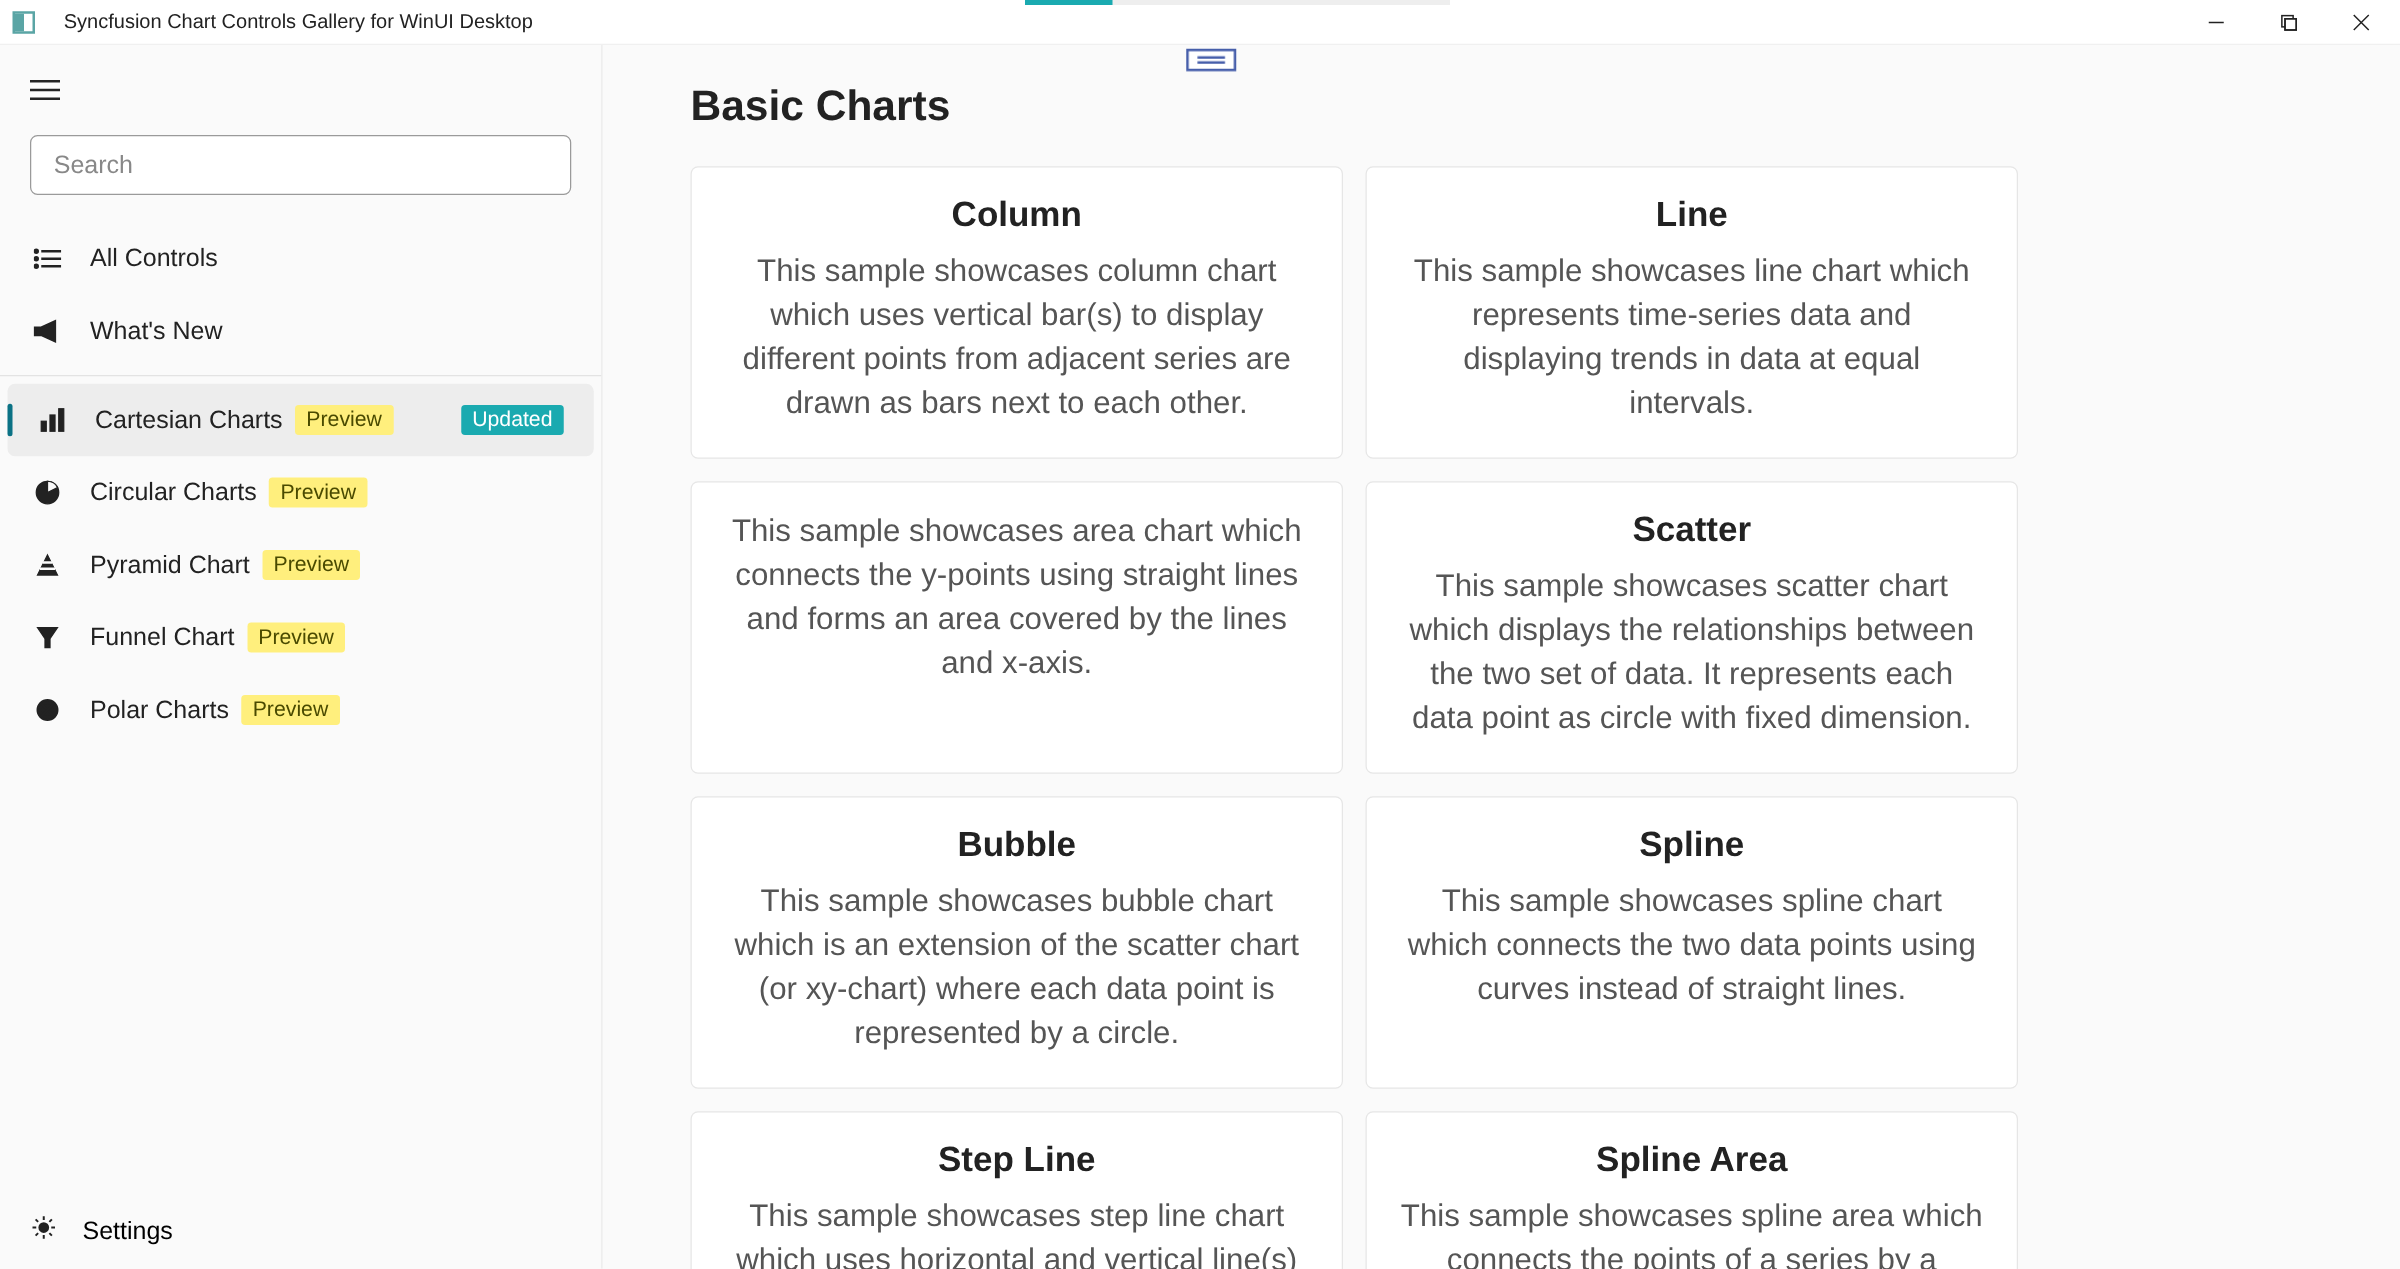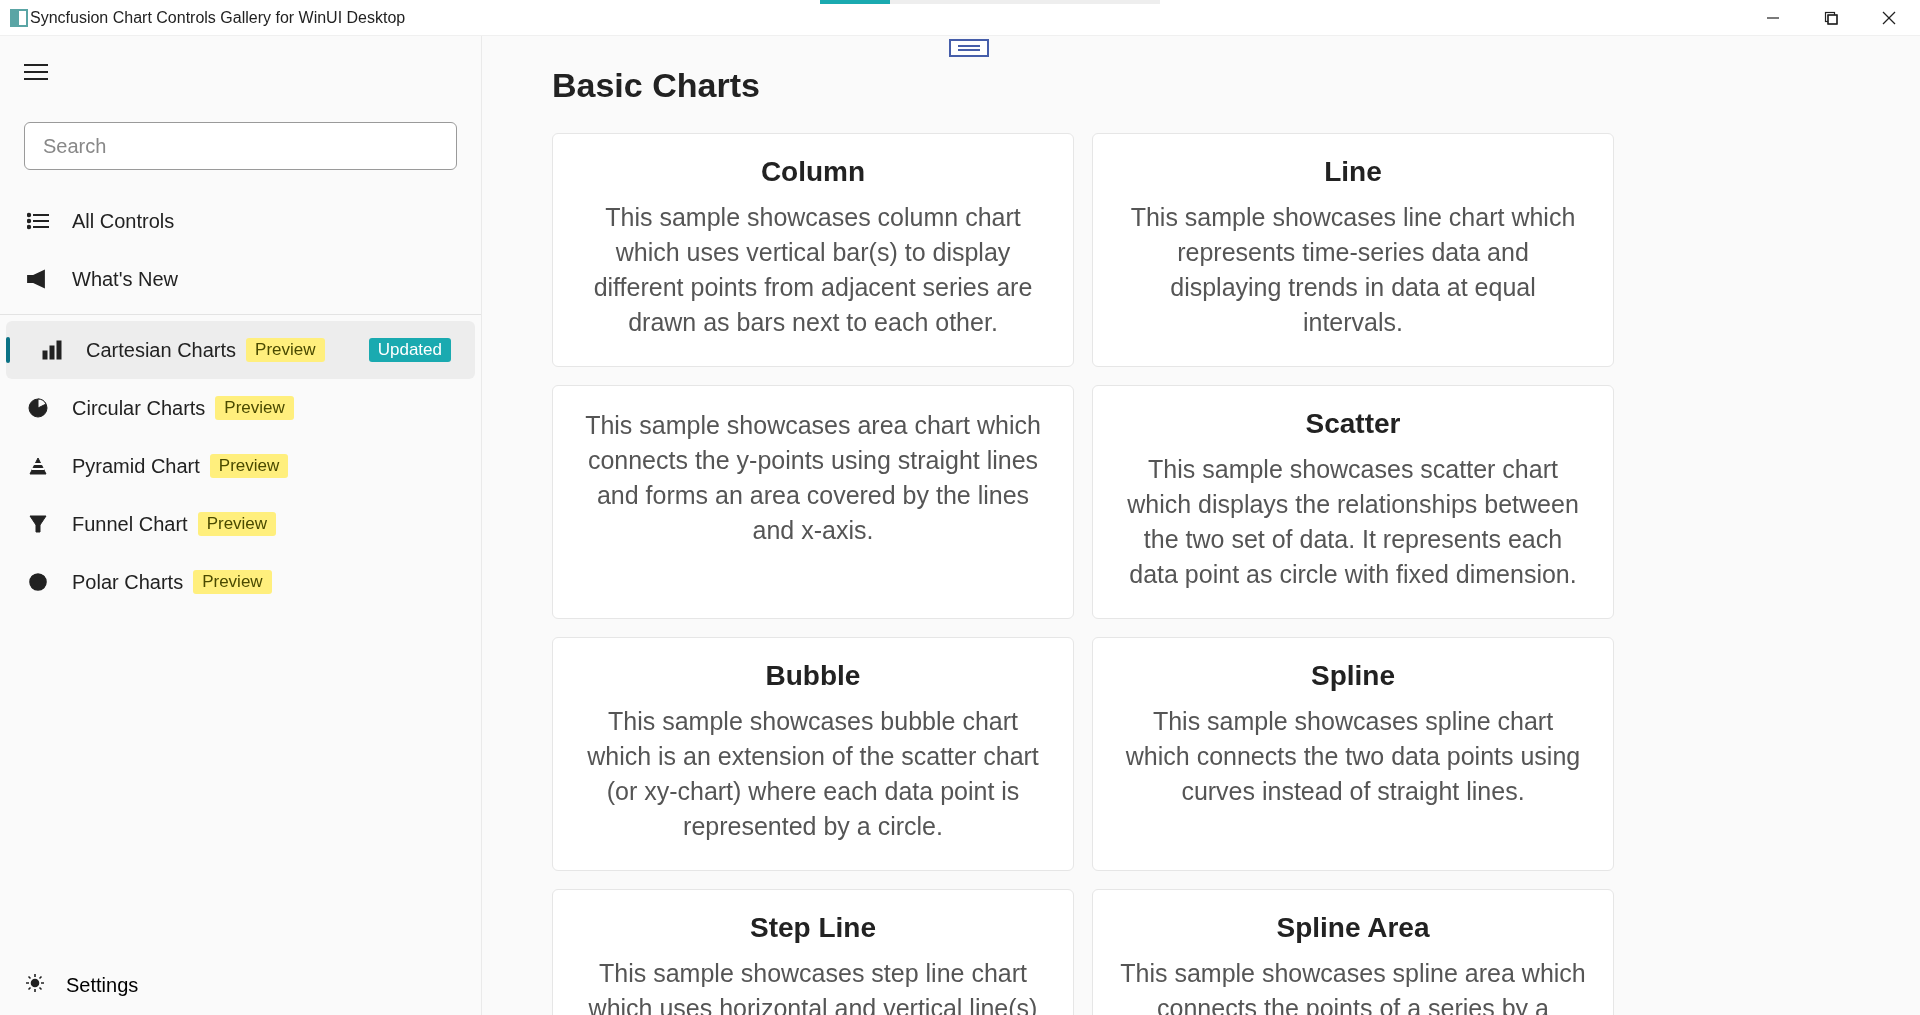--- a/index.html
+++ b/index.html
@@ -1,20 +1,20 @@
 <!DOCTYPE html>
 <html><head>
 <meta charset="utf-8">
 <style>
 * { margin:0; padding:0; box-sizing:border-box; font-family:"Segoe UI",Arial,sans-serif; }
 body { width:1920px; height:1015px; background:#fafafa; overflow:hidden; display:flex; flex-direction:column; }
 
 
 .titlebar { height:36px; background:#fff; display:flex; align-items:center; justify-content:space-between; padding:0 2px 0 10px; font-size:16px; color:#222; border-bottom:1px solid #f0f0f0;}
-.titlebar-left { display:flex; align-items:center; gap:2px; }
+.titlebar-left { display:flex; align-items:center; gap:23px; }
 .app-icon { width:18px; height:18px; border:2px solid #5aa5a5; display:inline-block; background:linear-gradient(90deg,#5aa5a5 50%,#fff 50%);}
 .titlebar-right { display:flex; }
 .tbtn { width:58px; height:36px; display:flex; align-items:center; justify-content:center; cursor:pointer; }
 .tbtn svg { stroke:#222; stroke-width:1.2; fill:none; }
 
 
 .topstrip { position:absolute; top:0; left:820px; width:340px; height:4px; background:#eee; }
 .topstrip .fill { height:4px; width:70px; background:#1aaab0; }
 
 
@@ -22,21 +22,21 @@
 .windowglyph span{ display:block; width:22px; height:2px; background:#465eaa;}
 
 
 .main { flex:1; display:flex; min-height:0;}
 
 
 .sidebar { width:482px; background:#fafafa; border-right:1px solid #eaeaea; display:flex; flex-direction:column; padding:18px 0 0 0; position:relative;}
 .hamburger { width:36px; height:36px; margin-left:18px; display:flex; flex-direction:column; justify-content:center; gap:5px; cursor:pointer; padding:6px;}
 .hamburger span{ height:2px; background:#222; display:block;}
 
-.search { margin:32px 24px 14px 24px; height:48px; border:1px solid #9a9a9a; border-radius:6px; background:#fff; display:flex; align-items:center; padding:0 18px; font-size:20px; color:#777;}
+.search { margin:18px 24px 14px 24px; height:48px; border:1px solid #9a9a9a; border-radius:6px; background:#fff; display:flex; align-items:center; padding:0 18px; font-size:20px; color:#777;}
 .search input{ border:none; outline:none; width:100%; font-size:20px; color:#222; background:transparent;}
 .search input::placeholder{ color:#888; }
 
 .navlist{ display:flex; flex-direction:column; margin-top:8px;}
 .navitem{ display:flex; align-items:center; gap:20px; height:58px; padding:0 24px; cursor:pointer; font-size:20px; color:#222; position:relative;}
 .navitem .iconbox{ width:28px; display:flex; justify-content:center; align-items:center;}
 .navitem .labelrow{ display:flex; align-items:center; gap:10px;}
 .navitem .spacer{ flex:1; }
 .navitem.active{ background:#ededed; border-radius:6px; margin:0 6px;}
 .navitem.active::before{ content:""; position:absolute; left:0; top:16px; bottom:16px; width:4px; background:#0b7285; border-radius:3px;}
@@ -129,21 +129,21 @@
         <span class="iconbox">
           <svg width="24" height="20" fill="none" stroke="#222" stroke-width="1.8">
               <path d="M2 7 L2 13 L7 13 L18 18 L18 2 L7 7 Z"></path>
             </svg>
         </span>
         <span>What's New</span>
       </div>
 
       <div class="divider"></div>
 
-      <div class="navitem active" style="padding-left:32px;align-items:center;">
+      <div class="navitem active" style="padding-left:22px;align-items:center;">
         <span class="iconbox">
           <svg width="20" height="20">
               <rect x="1" y="11" width="4" height="8"></rect>
               <rect x="8" y="6" width="4" height="13"></rect>
               <rect x="15" y="1" width="4" height="18"></rect>
             </svg>
         </span>
         <span class="labelrow">
           <span>Cartesian Charts</span>
           <span class="badge preview">Preview</span>

